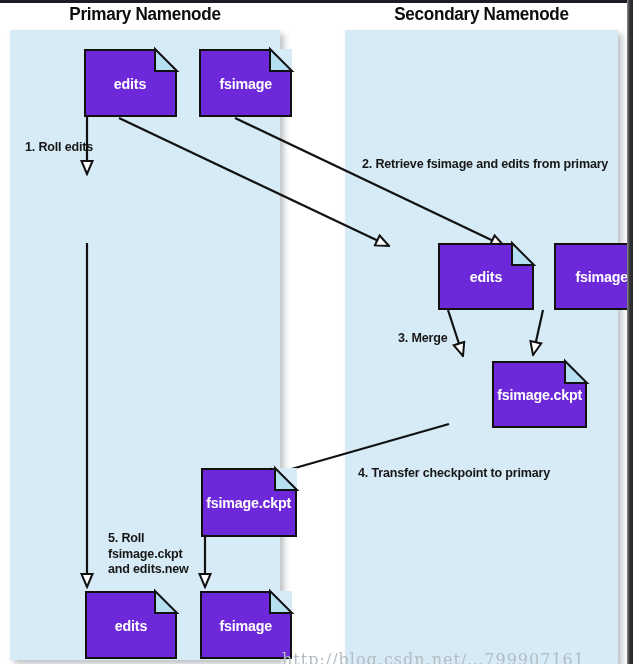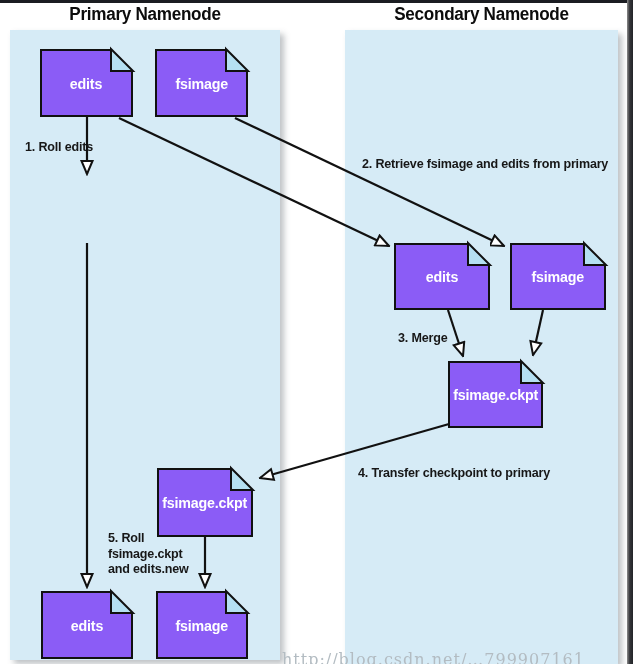--- a/index.html
+++ b/index.html
@@ -15,22 +15,22 @@
     font-size:18px;font-weight:700;color:#0c0c0c;letter-spacing:-0.3px;
     transform:scaleX(0.95);transform-origin:center top;white-space:nowrap;
   }
   .title.primary{left:10px;width:270px;}
   .title.secondary{left:345px;width:273px;}
   .panel{position:absolute;background:#d6ebf6;box-shadow:4px 4px 6px rgba(70,80,90,.35);}
   .panel.primary-panel{left:10px;top:30px;width:270px;height:630px;}
   .panel.secondary-panel{left:345px;top:30px;width:273px;height:634px;}
   .arrows{position:absolute;left:0;top:0;pointer-events:none;}
   .doc{
-    position:absolute;background:#8b5cf6;border:2px solid #111;
-    display:flex;align-items:center;justify-content:center;box-sizing:border-box;
+    position:absolute;background:#6d28d9;border:2px solid #111;
+    display:flex;align-items:center;justify-content:center;box-sizing:border-box;margin-left:44px;
   }
   .doc .label{
     color:#fff;font-size:15px;font-weight:700;letter-spacing:-0.2px;
     transform:scaleX(0.95);white-space:nowrap;
   }
   .doc .fold{position:absolute;top:-2px;right:-2px;width:22px;height:22px;overflow:visible;}
   .step{
     position:absolute;font-size:13.5px;font-weight:700;color:#171717;
     letter-spacing:-0.2px;transform:scaleX(0.93);transform-origin:left top;
     white-space:nowrap;

